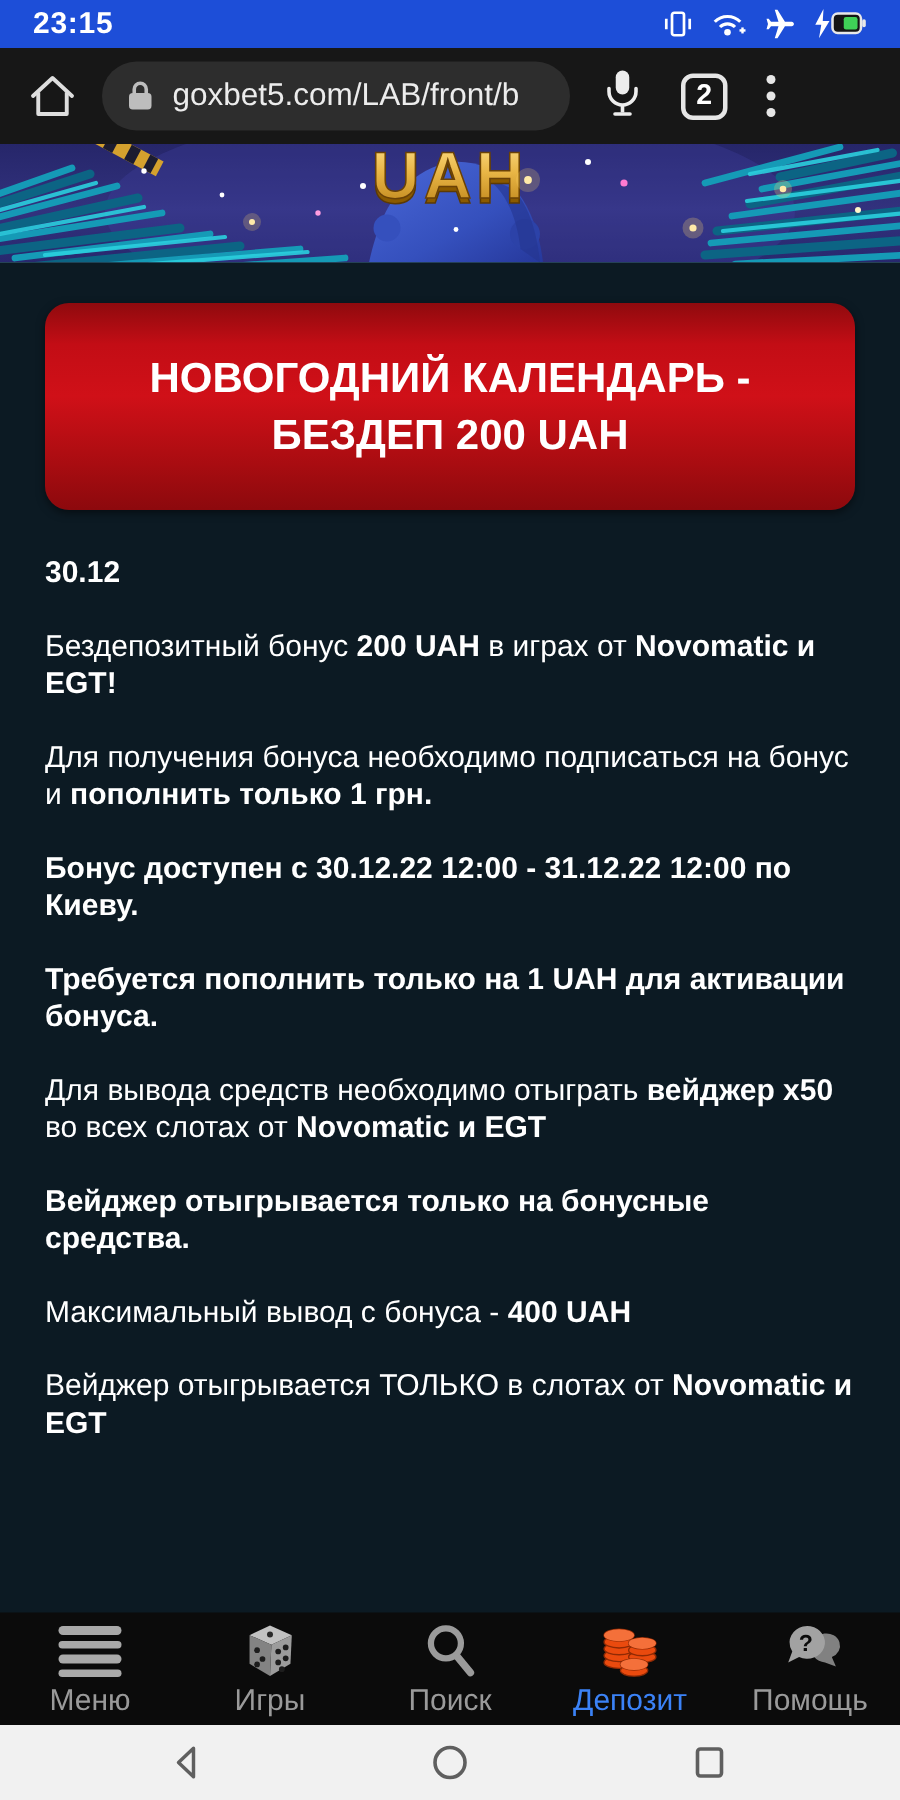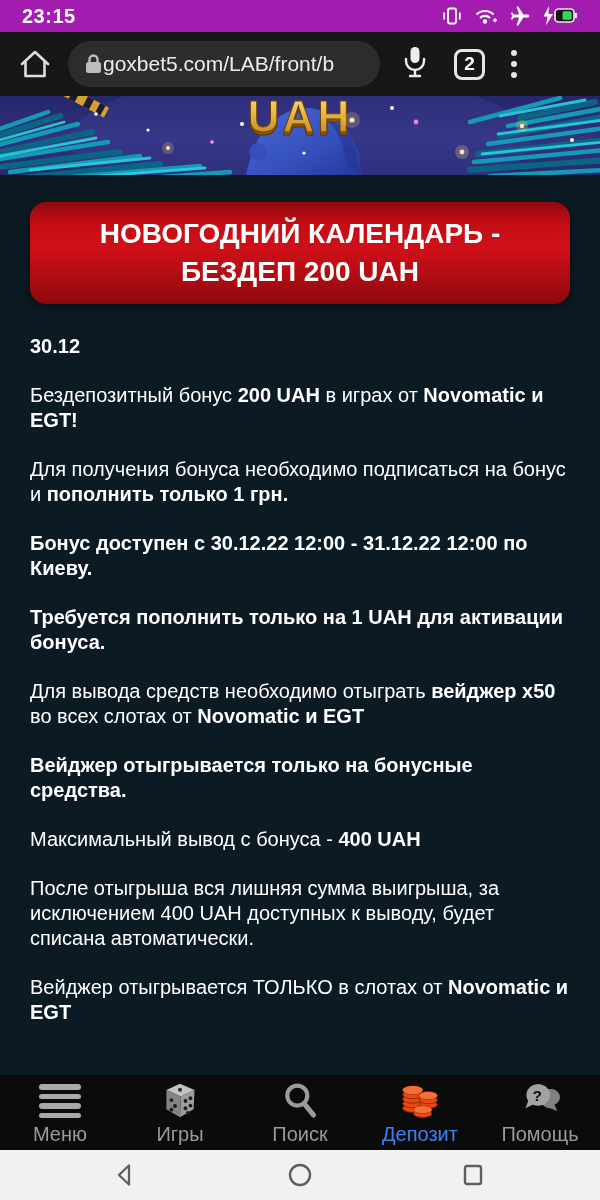--- a/index.html
+++ b/index.html
@@ -1,44 +1,44 @@
 <!DOCTYPE html>
 <html><head>
 <meta charset="utf-8">
 <style>
   * { margin:0; padding:0; box-sizing:border-box; }
   html,body { width:600px; height:1200px; background:#000; font-family:"Liberation Sans", sans-serif; overflow:hidden; }
   .phone { position:relative; width:600px; height:1200px; background:#0c1a23; }
 
   
-  .status-bar { position:absolute; top:0; left:0; right:0; height:32px; background:#a21caf;
+  .status-bar { position:absolute; top:0; left:0; right:0; height:32px; background:#1d4ed8;
     display:flex; align-items:center; justify-content:space-between; padding:0 22px; }
   .status-time { color:#fff; font-size:20px; font-weight:bold; letter-spacing:.5px; }
   .status-icons { display:flex; align-items:center; gap:11px; }
 
   
   .browser-bar { position:absolute; top:32px; left:0; right:0; height:64px; background:#171717;
     display:flex; align-items:center; padding:0 16px; }
   .home-icon { width:38px; height:38px; flex:0 0 auto; }
   .url-pill { margin-left:14px; width:312px; height:46px; background:#2d2d2d; border-radius:23px;
-    display:flex; align-items:center; padding:0 16px; }
+    display:flex; align-items:center; padding:0 16px; gap:12px; }
   .url-text { color:#ececec; font-size:21px; white-space:nowrap; overflow:hidden; }
   .mic-wrap { margin-left:22px; }
   .tab-box { margin-left:26px; width:31px; height:31px; border:3px solid #e6e6e6; border-radius:8px;
     color:#fff; font-size:19px; font-weight:bold; display:flex; align-items:center; justify-content:center; }
   .menu-dots { margin-left:26px; display:flex; flex-direction:column; gap:5px; }
   .menu-dots span { width:6px; height:6px; border-radius:50%; background:#e6e6e6; display:block; }
 
   
   .hero-banner { position:absolute; top:96px; left:0; width:600px; height:79px; overflow:hidden; background:#7dd3fc; }
 
   
   .content { position:absolute; top:175px; left:0; width:600px; height:900px; background:#0c1a23;
     padding:0 30px; overflow:hidden; }
-  .promo-card { margin:27px 0 30px; border-radius:16px; padding:13px 30px; text-align:center;
+  .promo-card { margin:27px 0 30px; border-radius:16px; padding:31px 30px; text-align:center;
     background:linear-gradient(180deg,#8f0a0e 0%,#c30d15 20%,#d01018 45%,#b00d12 72%,#8c090d 100%);
     box-shadow:0 2px 6px rgba(0,0,0,.5); }
   .promo-card-title { color:#fff; font-size:28px; font-weight:bold; line-height:38px; }
   .paragraphs p { color:#fff; font-size:20px; line-height:25px; text-align:left; margin:24px 0; }
   .paragraphs b { font-weight:bold; }
 
   
   .bottom-nav { position:absolute; left:0; bottom:50px; width:600px; height:75px; background:#0b0b0b;
     display:flex; align-items:stretch; }
   .nav-item { flex:1; display:flex; flex-direction:column; align-items:center; justify-content:flex-start;
@@ -225,21 +225,20 @@
     </div>
     <div class="paragraphs">
         <p><b>30.12</b></p>
         <p><span>Бездепозитный бонус </span><b>200 UAH</b><span> в играх от </span><b>Novomatic и EGT!</b></p>
         <p><span>Для получения бонуса необходимо подписаться на бонус и </span><b>пополнить только 1 грн.</b></p>
         <p><b>Бонус доступен с 30.12.22 12:00 - 31.12.22 12:00 по Киеву.</b></p>
         <p><b>Требуется пополнить только на 1 UAH для активации бонуса.</b></p>
         <p><span>Для вывода средств необходимо отыграть </span><b>вейджер x50</b><span> во всех слотах от </span><b>Novomatic и EGT</b></p>
         <p><b>Вейджер отыгрывается только на бонусные средства.</b></p>
         <p><span>Максимальный вывод с бонуса - </span><b>400 UAH</b></p>
-        <p><span>После отыгрыша вся лишняя сумма выигрыша, за исключением 400 UAH доступных к выводу, будет списана автоматически.</span></p>
         <p><span>Вейджер отыгрывается ТОЛЬКО в слотах от </span><b>Novomatic и EGT</b></p>
       </div>
   </div>
 
   <div class="bottom-nav">
     <div class="nav-item">
       <span class="nav-icon menu-bars">
           <i></i>
           <i></i>
           <i></i>

